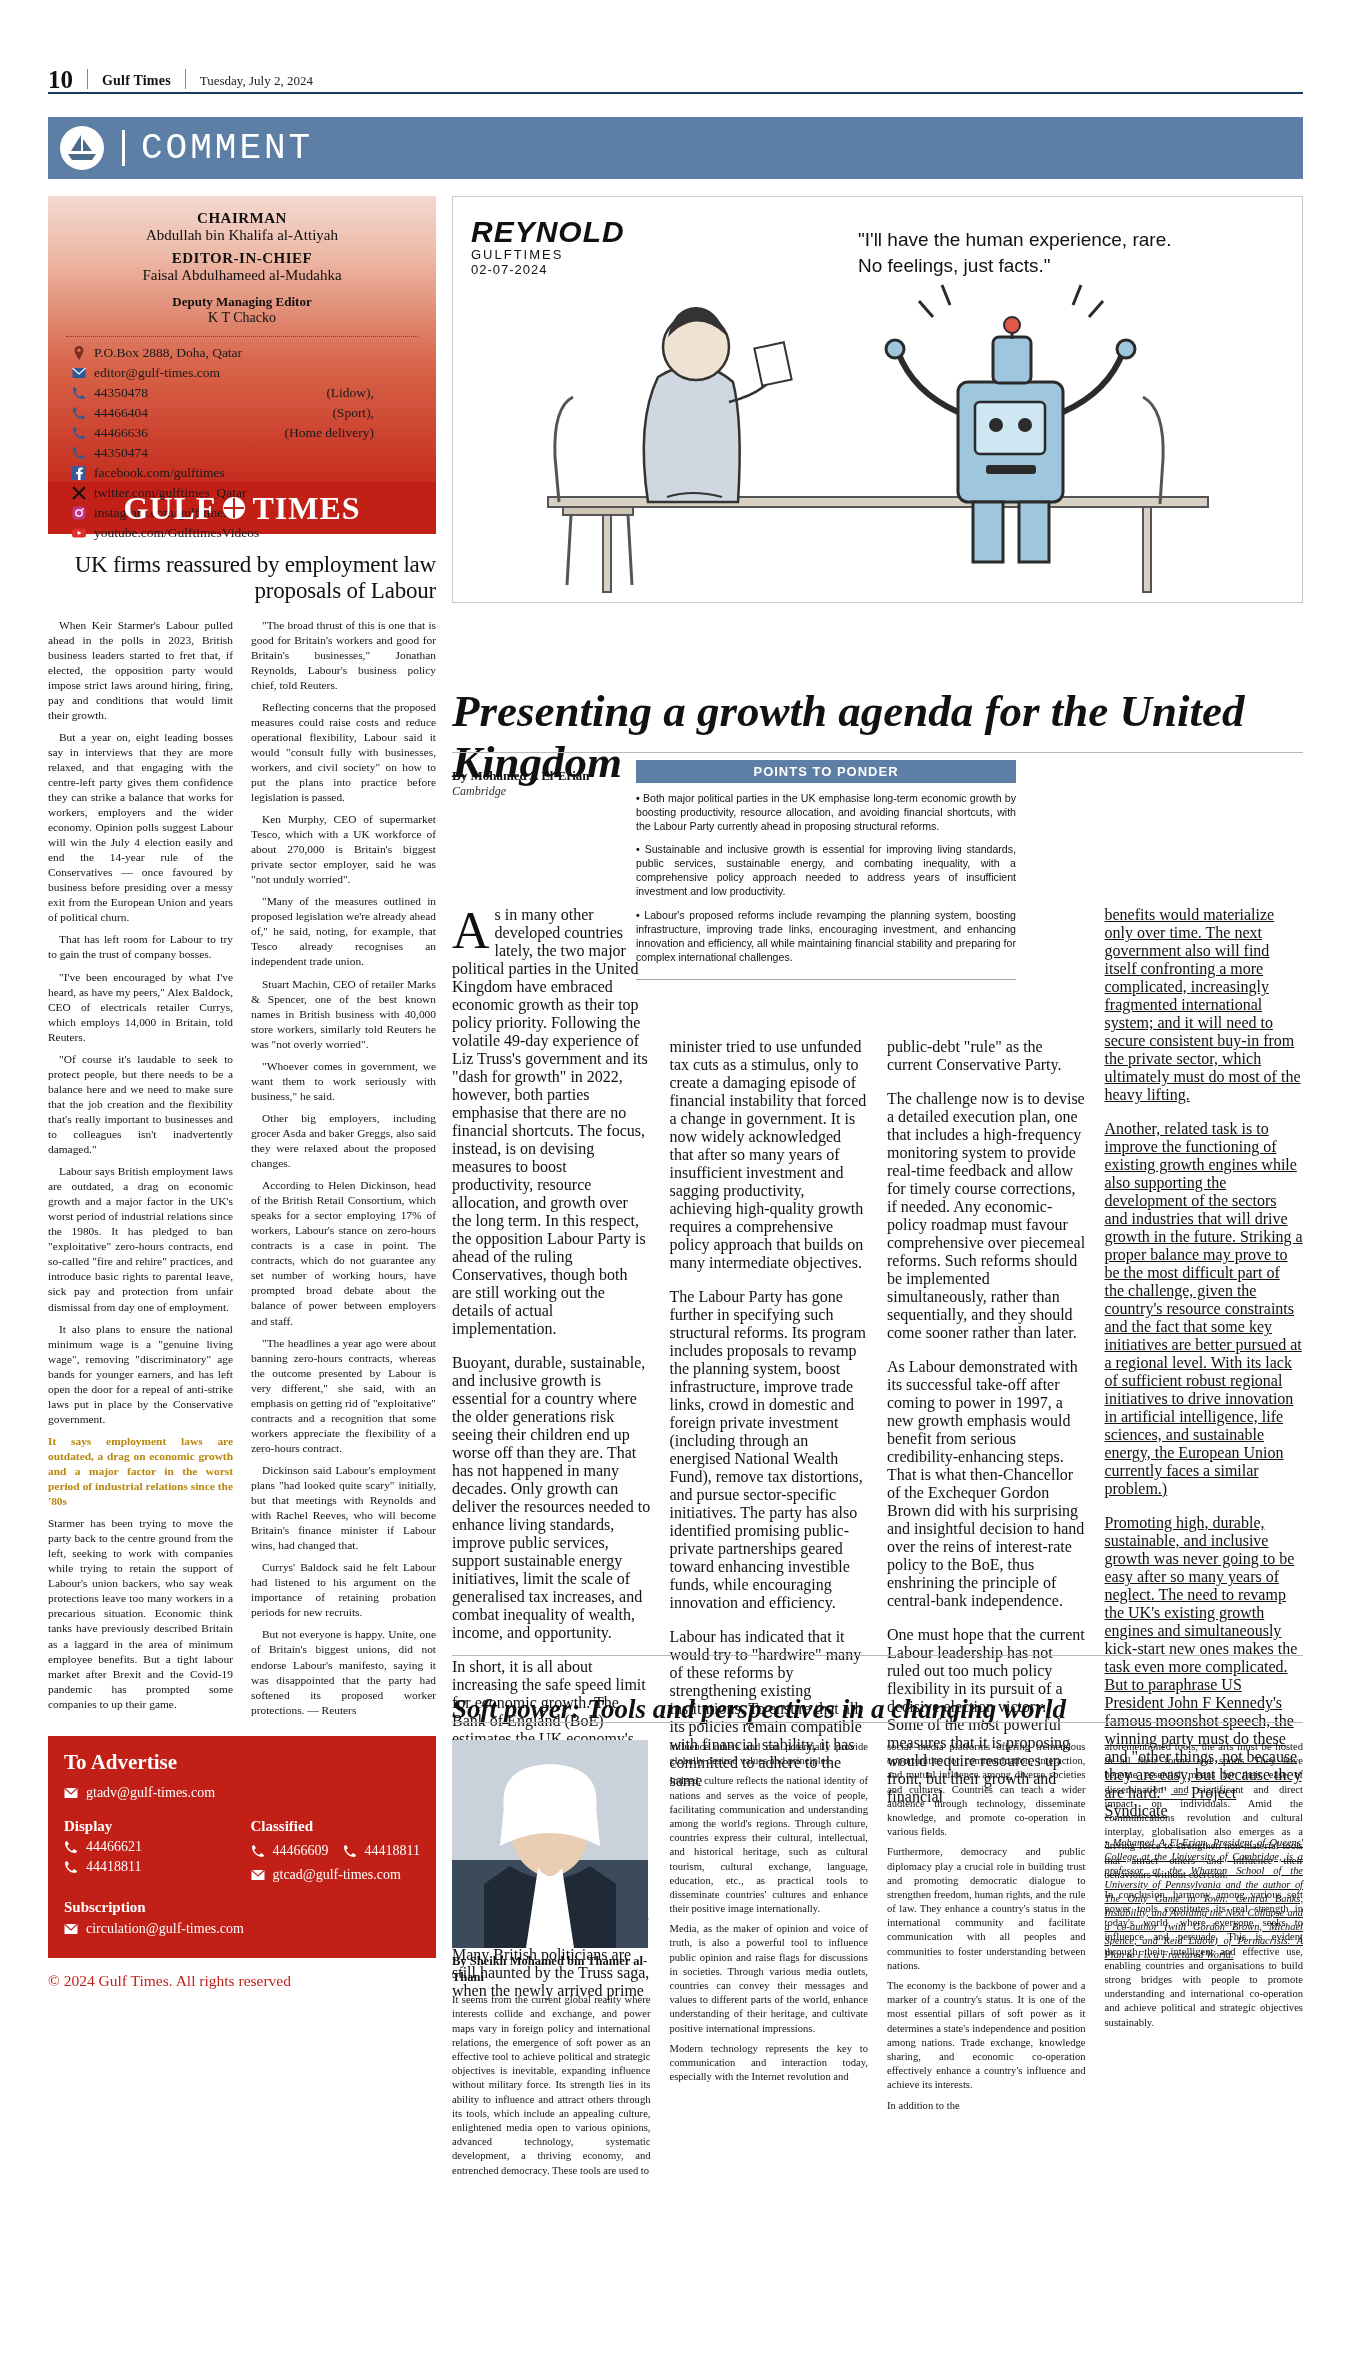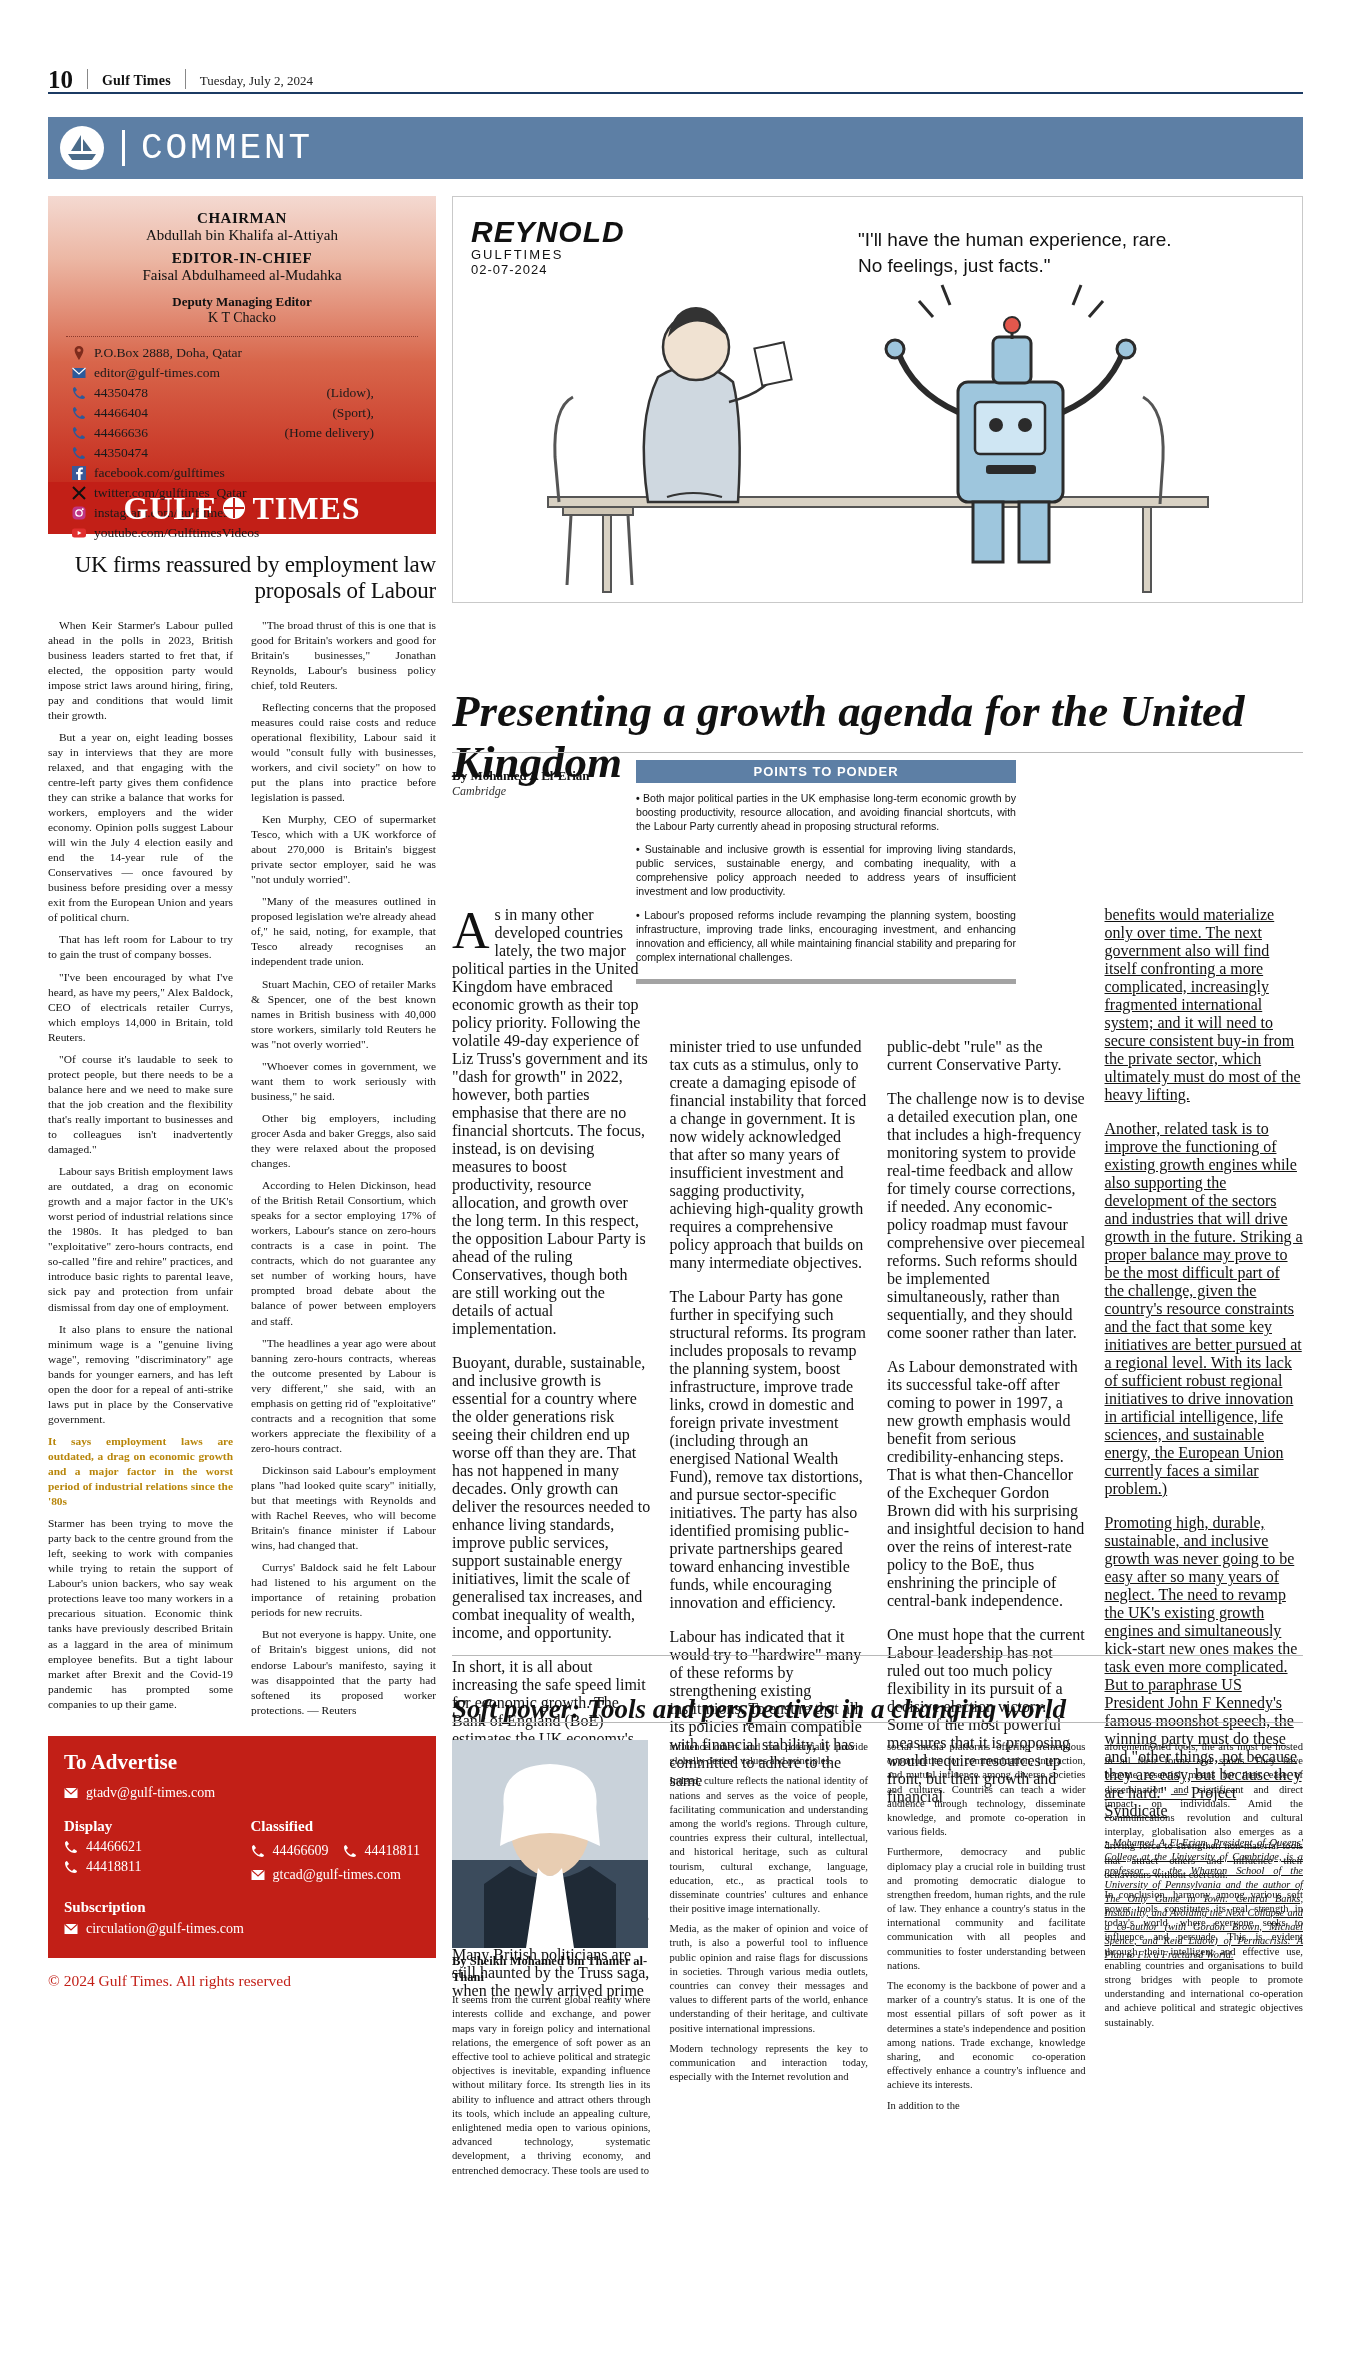--- a/index.html
+++ b/index.html
@@ -124,21 +124,21 @@
   .byline-name { font-size:13px; font-weight:bold; }
   .byline-loc { font-size:12px; font-style:italic; color:#333; }
 
   .ponder {
     position:absolute; left:636px; top:760px; width:380px;
   }
   .ponder-head {
     background:#5d7fa5; color:#fff; text-align:center; font-size:13px; font-weight:bold;
     letter-spacing:1px; padding:4px 0; font-family:"Liberation Sans", sans-serif;
   }
-  .ponder-body { border-bottom:5px solid #a3a3a3; padding:8px 0 6px 0; }
+  .ponder-body { border-bottom:1px solid #a3a3a3; padding:8px 0 6px 0; }
   .ponder-body p { font-size:10.6px; line-height:1.33; margin:0 0 9px 0; text-align:justify;
                    font-family:"Liberation Sans", sans-serif; }
   .ponder-body p:before { content:"• "; font-weight:bold; }
 
   .artbody { position:absolute; left:452px; top:800px; width:851px; }
   .dropcap::first-letter {
     float:left; font-size:52px; line-height:0.82; padding:4px 5px 0 0; font-family:"Liberation Serif", serif;
   }
   .author-note { font-size:10.4px; font-style:italic; line-height:1.34; text-align:justify; margin-top:6px;}
 

